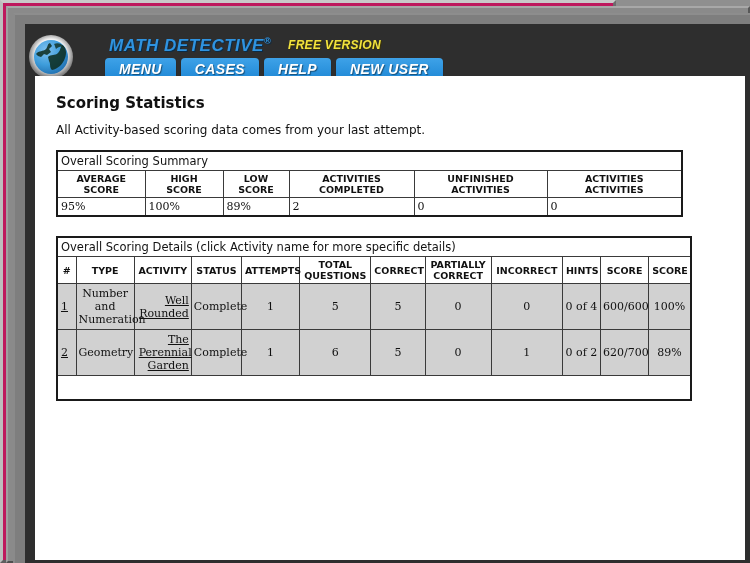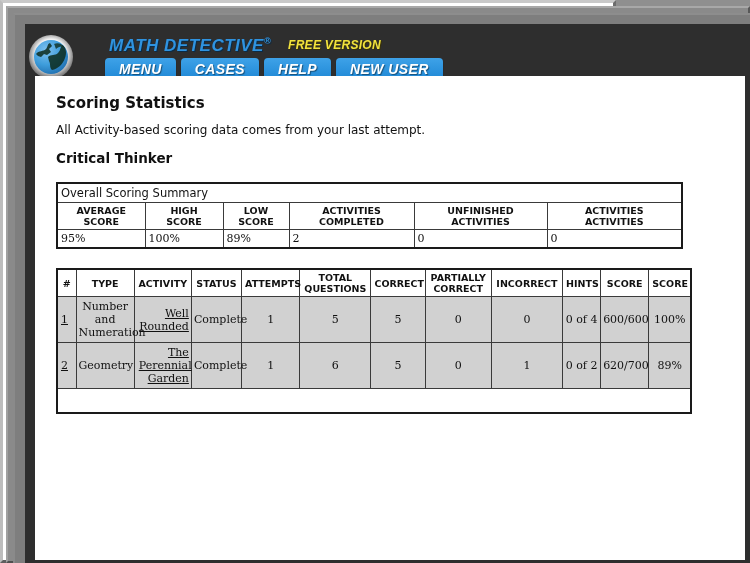--- a/index.html
+++ b/index.html
@@ -6,21 +6,21 @@
   body{
     width:750px;height:563px;overflow:hidden;
     background:#8f8f8f;
     font-family:"Liberation Sans", sans-serif;
   }
 
   
   .frame{
     position:absolute;left:0;top:0;width:616px;height:563px;
     box-sizing:border-box;
-    background:#ffffff;
+    background:#be185d;
     border-top:3px solid #c9c9c9;
     border-left:3px solid #bdbdbd;
     border-right:3px solid #6d6d6d;
     border-bottom:3px solid #5f5f5f;
     padding-left:16px;
   }
   .frame-inner{
     position:absolute;left:3px;top:3px;width:744px;height:557px;
     box-sizing:border-box;
     background:#8a8a8a;
@@ -211,21 +211,20 @@
           <div class="navbar">
             <div class="navbtn">MENU</div><div class="navbtn">CASES</div><div class="navbtn">HELP</div><div class="navbtn">NEW USER</div>
           </div>
         </div>
 
         <div class="page">
           <div class="page-inner">
 
             <h1 class="title">Scoring Statistics</h1>
             <p class="subtitle">All Activity-based scoring data comes from your last attempt.</p>
-            <h2 class="section">Critical Thinker</h2>
 
             <table class="grid" id="summary-table">
               <colgroup>
                 <col style="width:88px">
                   <col style="width:78px">
                   <col style="width:66px">
                 <col style="width:125px">
                   <col style="width:133px">
                   <col style="width:135px">
               </colgroup>
@@ -279,20 +278,23 @@
                   <col style="width:71px">
                 <col style="width:54px">
                   <col style="width:66px">
                   <col style="width:71px">
                 <col style="width:38px">
                   <col style="width:48px">
                   <col style="width:42px">
               </colgroup>
 
               <tbody>
+                  <tr>
+                <td class="caption-cell" colspan="12">Overall Scoring Details (click Activity name for more specific details)</td>
+              </tr>
 
               <tr>
                 <td class="hdr">
                   <span>#</span>
                 </td>
                 <td class="hdr">
                   <span>TYPE</span>
                 </td>
                 <td class="hdr">
                   <span>ACTIVITY</span>

